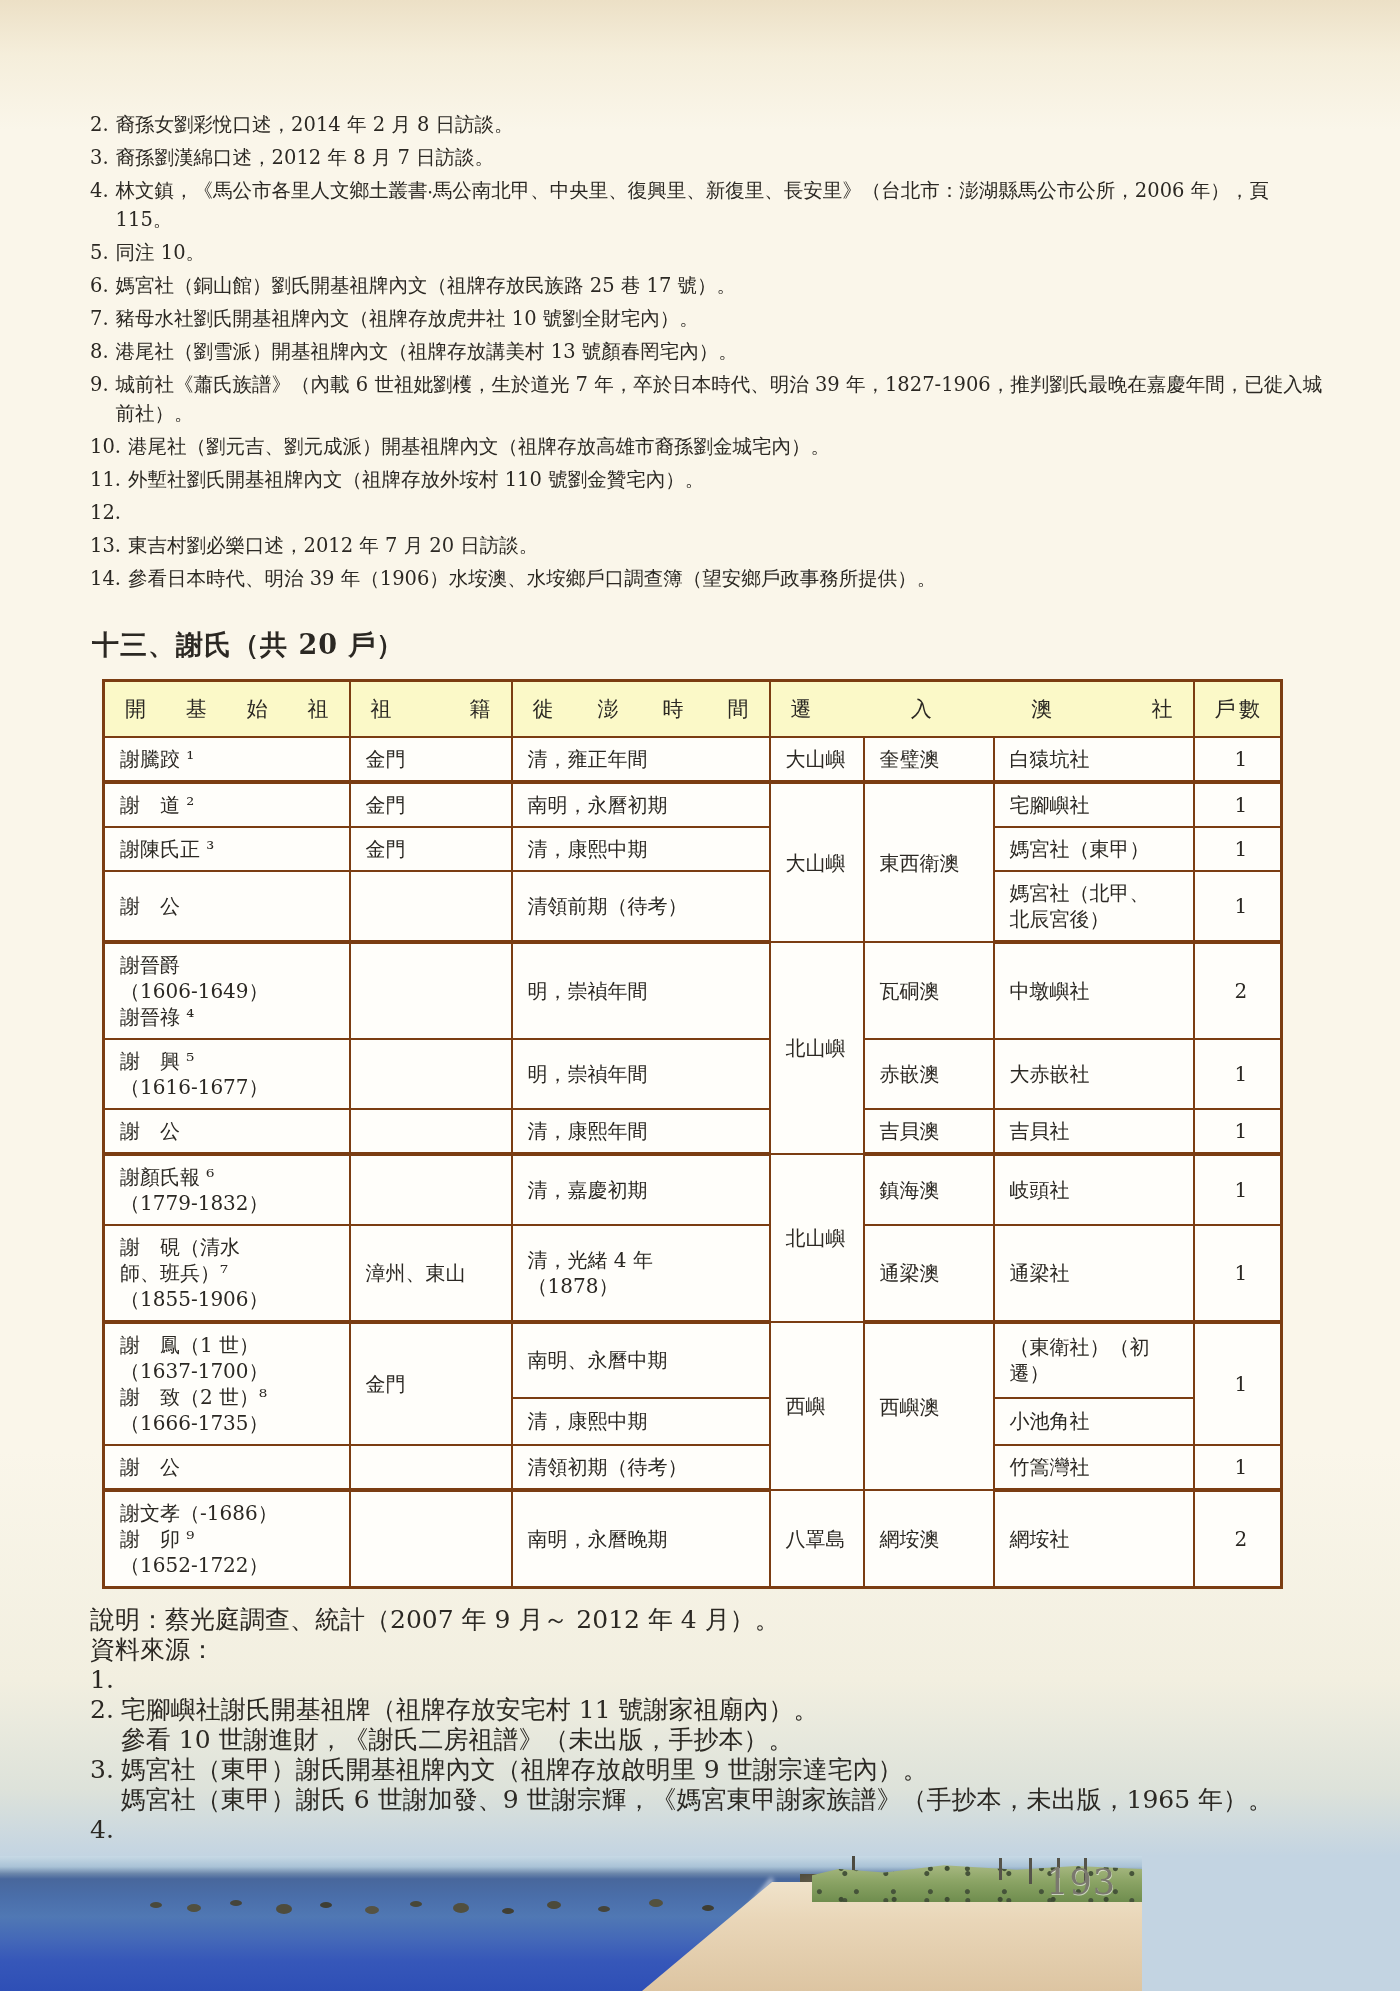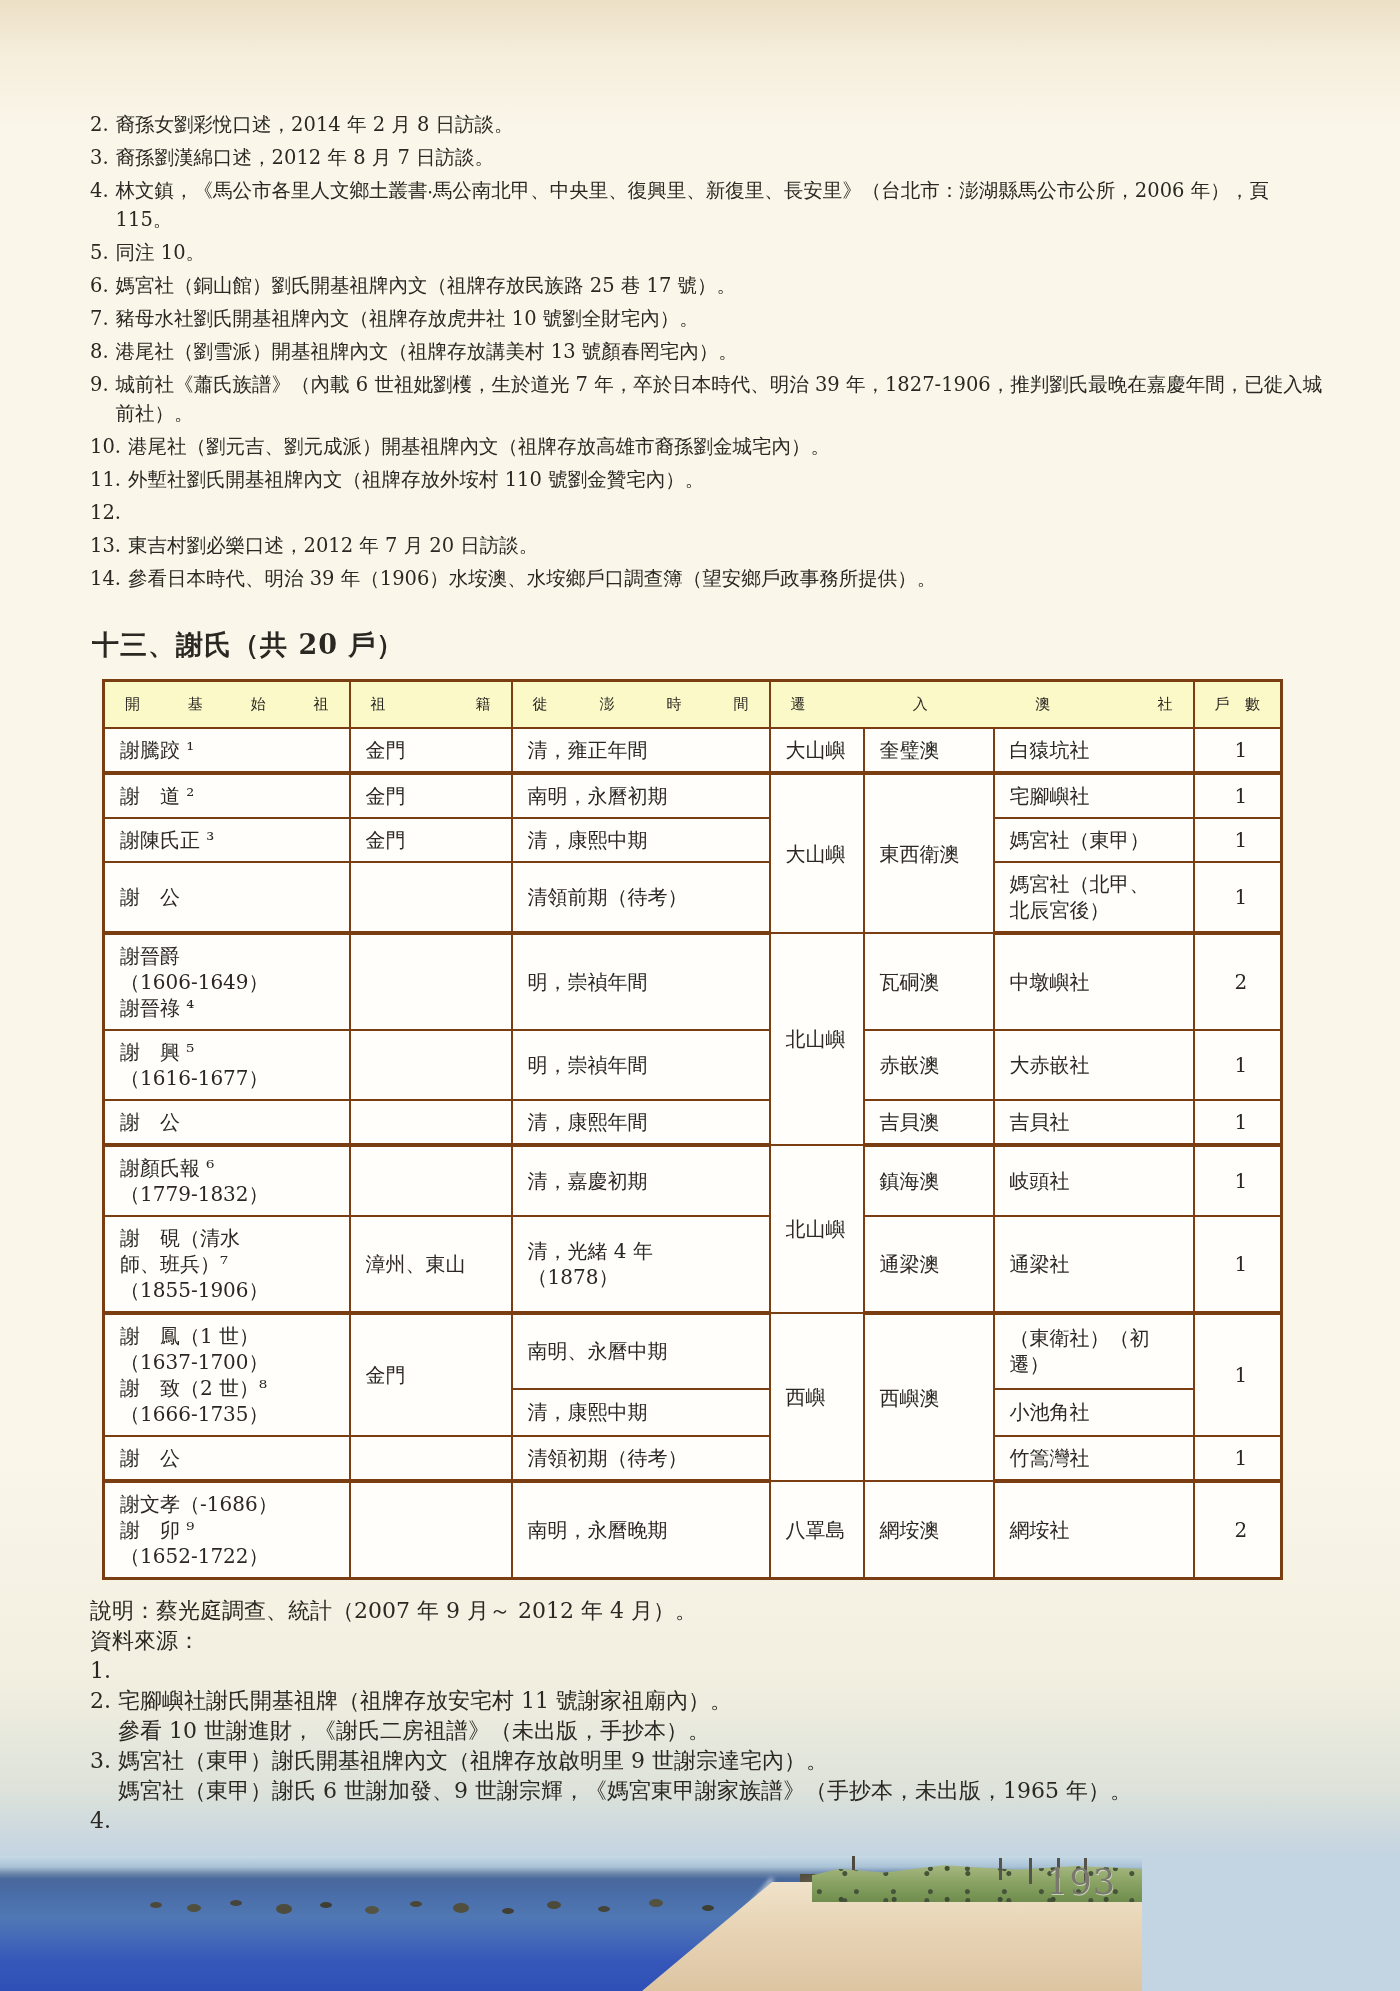--- a/index.html
+++ b/index.html
@@ -39,38 +39,38 @@
     table-layout: fixed;
     background: #fffefa;
   }
   table.clan, table.clan th, table.clan td {
     border: 2px solid #7b3d12;
   }
   table.clan { border-width: 3px; }
   table.clan th {
     background: #fbf9c8;
     font-weight: normal;
-    font-size: 15px;
+    font-size: 21px;
     padding: 13px 20px;
     text-align: justify;
     text-align-last: justify;
     white-space: nowrap;
   }
   table.clan td {
     font-size: 20px;
     line-height: 26px;
     padding: 8px 8px 8px 15px;
     vertical-align: middle;
     white-space: pre-line;
   }
   td.c-island { text-align: left; padding: 8px 2px; }
   td.c-hh     { text-align: center; padding: 8px 2px; }
   tr.gend td  { border-bottom-width: 4px; }
   
-  .notes { margin-top: 16px; font-size: 22px; line-height: 30px; }
+  .notes { margin-top: 16px; font-size: 25px; line-height: 30px; }
   .note-line { margin: 0; }
   .src { display: flex; }
   .src-num { flex: 0 0 auto; margin-right: 7px; white-space: nowrap; }
   .src-text { white-space: pre-line; }
   
   .photo {
     position: absolute; left: 0; bottom: 0;
     width: 1142px; height: 135px;
     overflow: hidden;
   }

